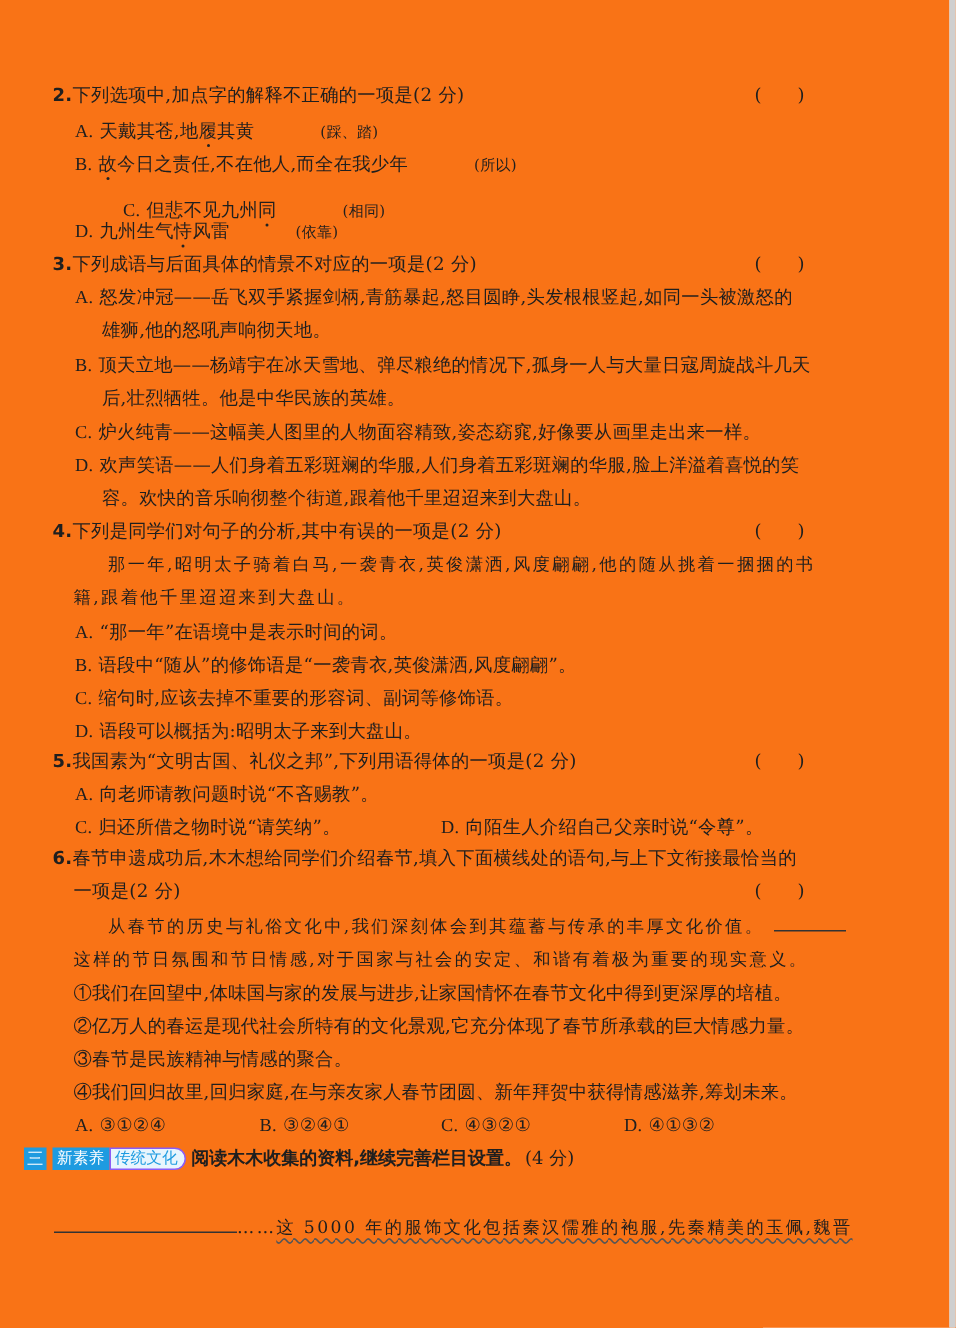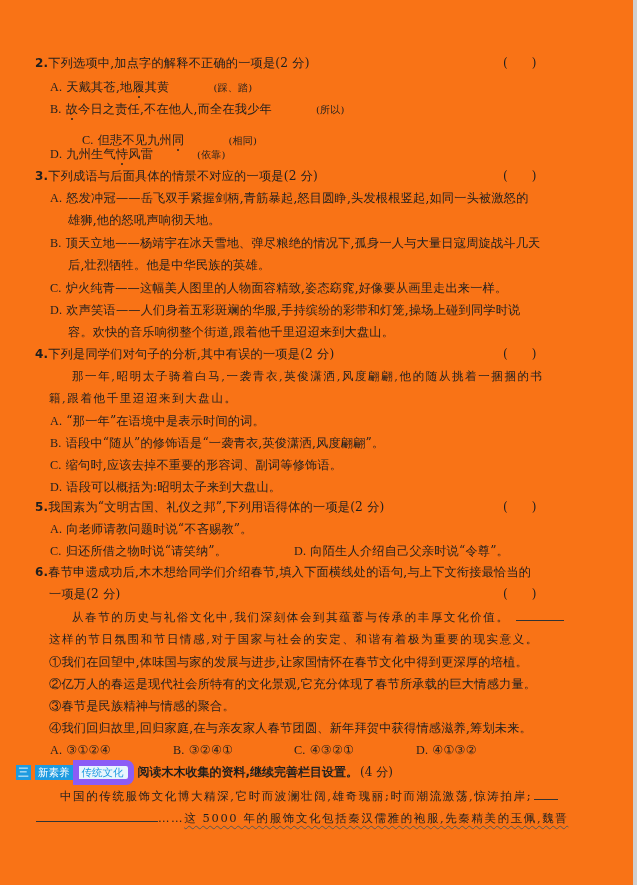--- a/index.html
+++ b/index.html
@@ -16,21 +16,21 @@
   .paren { position:absolute; font-size:12px; letter-spacing:0; }
   .dot { position:relative; display:inline-block; }
   .dot::after { content:""; position:absolute; left:50%; bottom:-3px; width:2px; height:2px; margin-left:-1px; border-radius:50%; background:#222; }
   .small { font-size:10px;padding-left:44px; }
   .kai { font-family:"DejaVu Serif", serif; font-size:11.5px; letter-spacing:1.6px; }
   .blank { display:inline-block; border-bottom:1px solid #333; vertical-align:baseline; }
   .wavy { text-decoration: underline wavy #555; text-decoration-thickness:1px; text-underline-offset:3px; }
   .sec-header { position:absolute; left:16px; top:764px; height:17px; display:flex; align-items:center; white-space:nowrap; }
   .sec-num { background:#1e9be0; color:#fff; font-family:"DejaVu Sans", sans-serif; font-size:11px; width:15px; height:15px; line-height:15px; text-align:center; margin-right:4px; }
   .badge1 { background:#1e9be0; color:#fff; font-family:"DejaVu Sans", sans-serif; font-size:10.5px; padding:0 3px; height:15px; line-height:15px; }
-  .badge2 { border:6px solid #8b5cf6; color:#1e9be0; font-family:"DejaVu Sans", sans-serif; font-size:10.5px; padding:0 4px 0 3px; height:13px; line-height:13px; border-radius:0 8px 8px 0; background:#e8f5fd; }
+  .badge2 { border:1px solid #8b5cf6; color:#1e9be0; font-family:"DejaVu Sans", sans-serif; font-size:10.5px; padding:0 4px 0 3px; height:13px; line-height:13px; border-radius:0 8px 8px 0; background:#e8f5fd; }
   .sec-title { font-family:"DejaVu Sans", sans-serif; font-size:12px; font-weight:bold; margin-left:4px; color:#1f1f1f; }
   .sec-score { font-family:"DejaVu Serif", serif; font-size:12px; margin-left:2px; }
 </style>
 </head>
 <body>
 
 <div class="page">
 
   <div class="line" style="top:55px; left:35px;">
     <span class="qnum">2.</span><span>下列选项中,加点字的解释不正确的一项是(2 分)</span>
@@ -63,21 +63,21 @@
   <div class="line" style="top:235px; left:50px;">
     <span class="opt">B.</span> <span>顶天立地——杨靖宇在冰天雪地、弹尽粮绝的情况下,孤身一人与大量日寇周旋战斗几天</span>
   </div>
   <div class="line" style="top:257px; left:68px;">后,壮烈牺牲。他是中华民族的英雄。</div>
 
   <div class="line" style="top:280px; left:50px;">
     <span class="opt">C.</span> <span>炉火纯青——这幅美人图里的人物面容精致,姿态窈窕,好像要从画里走出来一样。</span>
   </div>
 
   <div class="line" style="top:302px; left:50px;">
-    <span class="opt">D.</span> <span>欢声笑语——人们身着五彩斑斓的华服,手持缤纷的彩带和灯笼,操场上碰到同学时说</span>
+    <span class="opt">D.</span> <span>欢声笑语——人们身着五彩斑斓的华服,人们身着五彩斑斓的华服,脸上洋溢着喜悦的笑</span>
   </div>
   <div class="line" style="top:324px; left:68px;">容。欢快的音乐响彻整个街道,跟着他千里迢迢来到大盘山。</div>
 
   <div class="line" style="top:346px; left:35px;">
     <span class="qnum">4.</span><span>下列是同学们对句子的分析,其中有误的一项是(2 分)</span>
   </div>
   <div class="paren" style="top:346px; left:503px;">(　　)</div>
 
   <div class="line kai" style="top:368px; left:72px;">那一年,昭明太子骑着白马,一袭青衣,英俊潇洒,风度翩翩,他的随从挑着一捆捆的书</div>
   <div class="line kai" style="top:390px; left:49px;">籍,跟着他千里迢迢来到大盘山。</div>
@@ -140,21 +140,18 @@
   </div>
 
   <div class="sec-header">
     <span class="sec-num">三</span>
     <span class="badge1">新素养</span>
     <span class="badge2">传统文化</span>
     <span class="sec-title">阅读木木收集的资料,继续完善栏目设置。</span>
     <span class="sec-score">(4 分)</span>
   </div>
 
-  <div class="line kai" style="top:788px; left:60px;">
-    <span>中国的传统服饰文化博大精深,它时而波澜壮阔,雄奇瑰丽;时而潮流激荡,惊涛拍岸;</span><span class="blank" style="width:24px; margin-left:2px;"></span>
-  </div>
   <div class="line kai" style="top:810px; left:36px;">
     <span class="blank" style="width:122px;"></span><span>……</span><span class="wavy">这 5000 年的服饰文化包括秦汉儒雅的袍服,先秦精美的玉佩,魏晋</span>
   </div>
 
 </div>
 <div class="edge"></div>
 
 </body></html>

